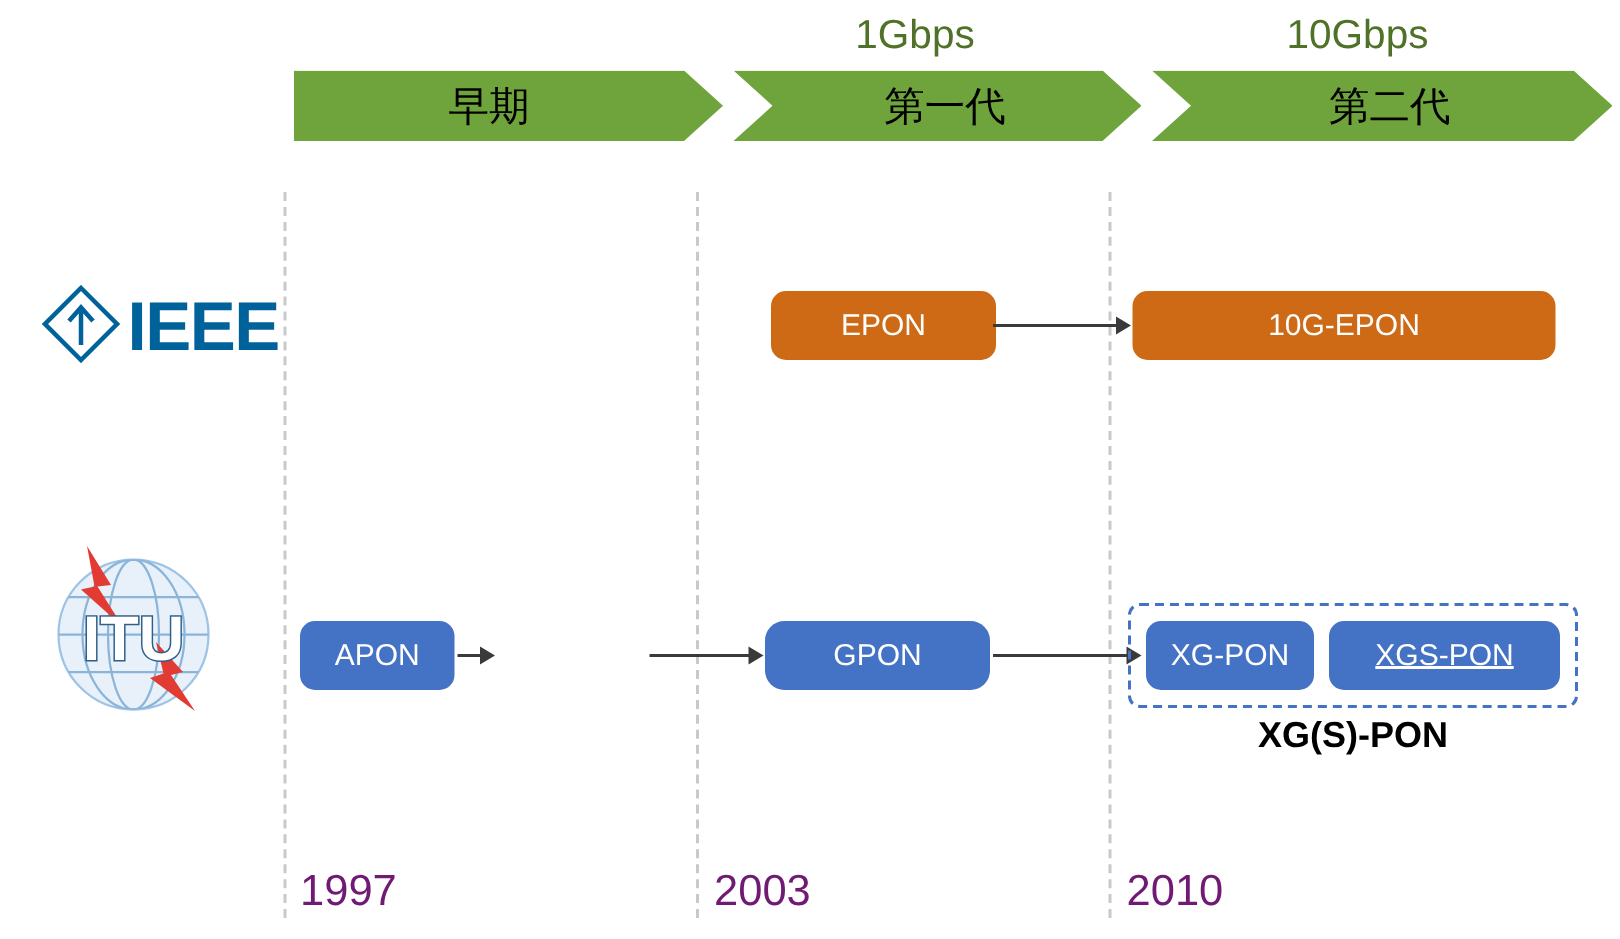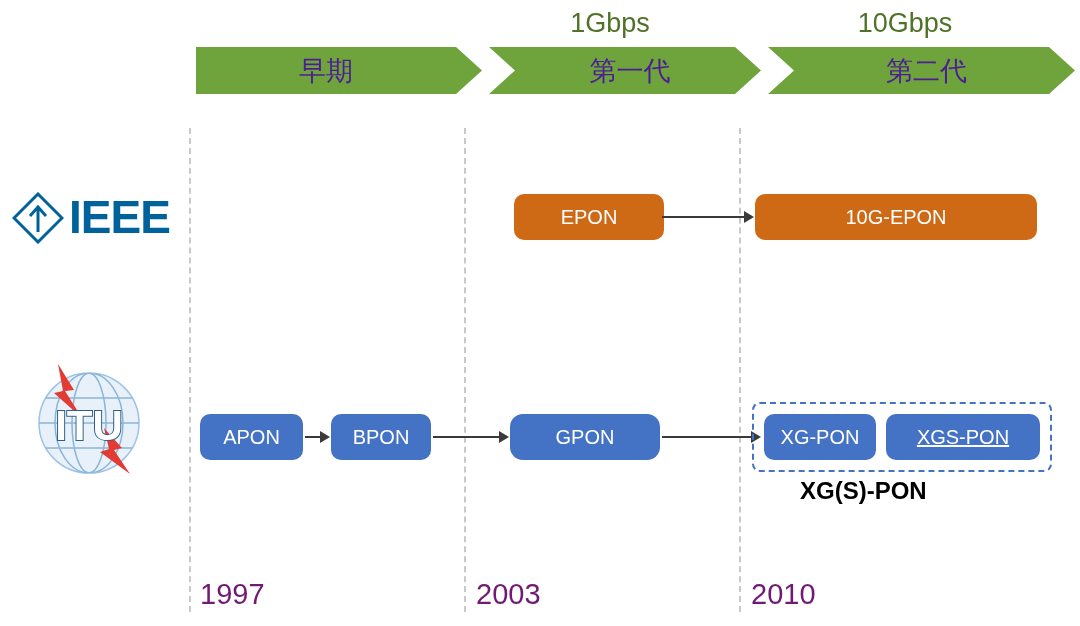--- a/index.html
+++ b/index.html
@@ -25,21 +25,21 @@
     font-size: 27px;
     color: #4F7228;
   }
 
   
   .chevron {
     position: absolute;
     top: 47px;
     height: 47px;
     background: #6FA33C;
-    color: #4c1d95;
+    color: #000000;
     font-size: 27px;
     display: flex;
     align-items: center;
     justify-content: center;
   }
   .chevron.flat-start {
     clip-path: polygon(0 0, calc(100% - 26px) 0, 100% 50%, calc(100% - 26px) 100%, 0 100%);
     padding-right: 26px;
   }
   .chevron.notch-start {
@@ -103,33 +103,33 @@
     width: 300px;
     height: 70px;
     border: 2px dashed #4472C4;
     border-radius: 8px;
   }
   .group-label {
     position: absolute;
     left: 800px;
     top: 477px;
     width: 204px;
-    text-align: left;
+    text-align: center;
     font-size: 24px;
     font-weight: 700;
     color: #000000;
   }
 
   
   .ieee-logo {
     position: absolute;
-    left: 12px;
+    left: 28px;
     top: 190px;
     display: flex;
-    align-items: flex-end;
+    align-items: flex-start;
     gap: 5px;
   }
   .ieee-text {
     font-size: 46px;
     font-weight: 700;
     color: #00629B;
     letter-spacing: -1px;
   }
 
   
@@ -195,23 +195,20 @@
   </div>
   <div class="arrow" style="left:662px; top:216px; width:90px;"></div>
   <div class="node orange" style="left:755px; top:194px; width:282px;">
     <span>10G-EPON</span>
   </div>
 
   <div class="node blue" style="left:200px; top:414px; width:103px;">
     <span>APON</span>
   </div>
   <div class="arrow" style="left:305px; top:436px; width:23px;"></div>
-  <div class="node blue" style="left:331px; top:414px; width:100px;">
-    <span>BPON</span>
-  </div>
   <div class="arrow" style="left:433px; top:436px; width:74px;"></div>
   <div class="node blue" style="left:510px; top:414px; width:150px;border-radius:13px;">
     <span>GPON</span>
   </div>
   <div class="arrow" style="left:662px; top:436px; width:97px;"></div>
 
   <div class="group-box"></div>
   <div class="node blue" style="left:764px; top:414px; width:112px;">
     <span>XG-PON</span>
   </div>

